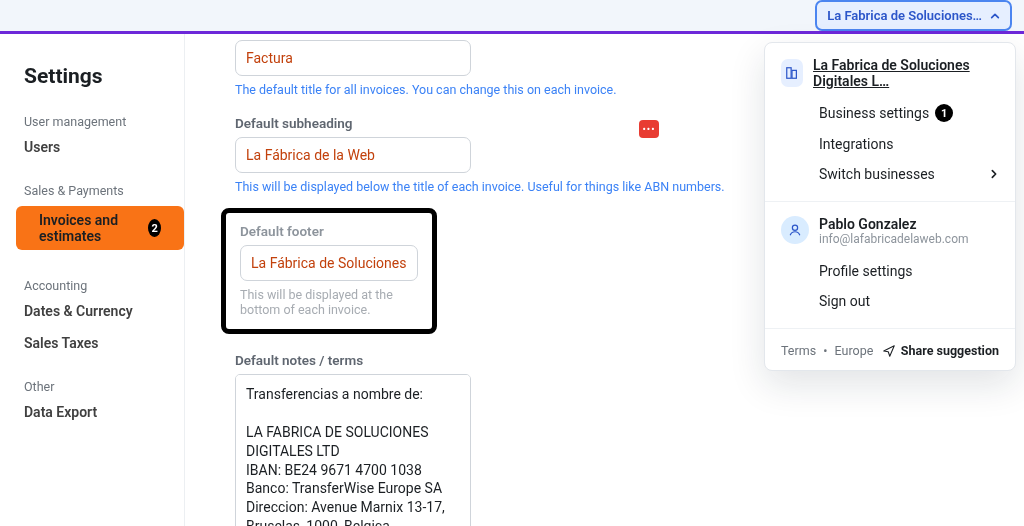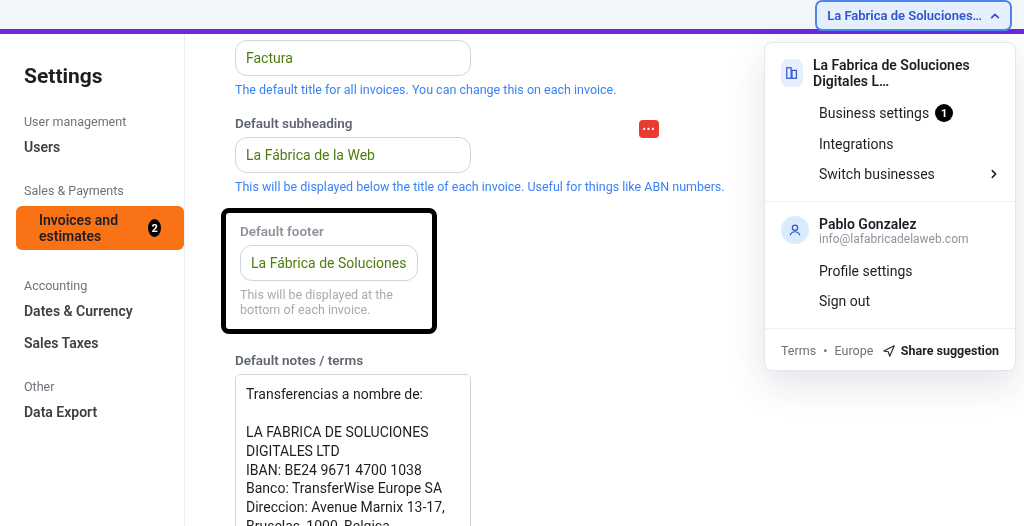--- a/index.html
+++ b/index.html
@@ -1,24 +1,24 @@
 <!DOCTYPE html>
 <html><head>
 <meta charset="utf-8">
 <style>
   * { box-sizing: border-box; margin: 0; padding: 0; font-family: -apple-system, BlinkMacSystemFont, "Segoe UI", Roboto, Helvetica, Arial, sans-serif; }
   html, body { width: 1024px; height: 526px; background: #fff; overflow: hidden; }
 
   .topbar {
     height: 34px;
     background: #f2f6fb;
-    border-bottom: 5px solid #6d28d9;
+    border-bottom: 3px solid #6d28d9;
     display: flex;
     justify-content: flex-end;
-    align-items: flex-start;
+    align-items: center;
     padding-right: 12px;
   }
   .org-switch {
     background: #e6efff;
     border: 2px solid #4b85f0;
     border-radius: 7px;
     color: #2c56c9;
     font-size: 13px;
     font-weight: 600;
     padding: 6px 10px;
@@ -53,22 +53,22 @@
   
   .main {
     flex: 1;
     padding: 6px 40px 20px 50px;
     overflow: hidden;
     position: relative;
   }
   .field-label { font-size: 13.5px; font-weight: 600; color: #5f6670; margin-top: 18px; margin-bottom: 6px; }
   .input {
     width: 236px; height: 36px;
-    border: 1px solid #cfd4da; border-radius: 12px;
-    padding: 2px 10px; font-size: 14px; color: #4d7c0f;
+    border: 1px solid #cfd4da; border-radius: 7px;
+    padding: 2px 10px; font-size: 14px; color: #c2410c;
     background: #fff;
   }
   .textarea {
     width: 236px; height: 196px;
     border: 1px solid #cfd4da; border-radius: 5px;
     padding: 10px; font-size: 14px; color: #1b1f23;
     resize: none; white-space: pre-wrap; line-height: 1.35;
     font-family: inherit;
   }
   .helper { font-size: 12.5px; color: #3b82f6; margin-top: 6px; max-width: 520px; }
@@ -102,21 +102,21 @@
     right: 8px;
     width: 252px;
     background: #fff;
     border: 1px solid #e3e7ec;
     border-radius: 8px;
     box-shadow: 0 14px 36px rgba(20,30,50,0.12);
     z-index: 50;
   }
   .dd-section { padding: 14px 16px 12px; }
   .dd-sep { border-top: 1px solid #eef1f4; }
-  .org-row { display:flex; align-items:center; gap:10px; font-size:14px; font-weight:600; color:#1b1f23; }
+  .org-row { display:flex; align-items:center; gap:10px; font-size:14px; font-weight:600; color:#1b1f23;text-decoration:underline; }
   .org-row .org-icon {
     width:28px; height:28px; border-radius:7px; background:#e6efff;
     display:flex; align-items:center; justify-content:center; color:#2c56c9;
   }
   .dd-item { font-size: 14px; color:#1b1f23; padding: 7px 0; display:flex; align-items:center; justify-content:space-between; cursor:pointer; }
   .dd-item .step-badge { margin-left: 6px; }
   .user-row { display:flex; gap:10px; align-items:flex-start; }
   .avatar { width:28px; height:28px; border-radius:50%; background:#d9ecff; display:flex; align-items:center; justify-content:center; color:#2c56c9; }
   .user-name { font-size:14px; font-weight:600; color:#1b1f23; }
   .user-email { font-size:12px; color:#8d949c; }

